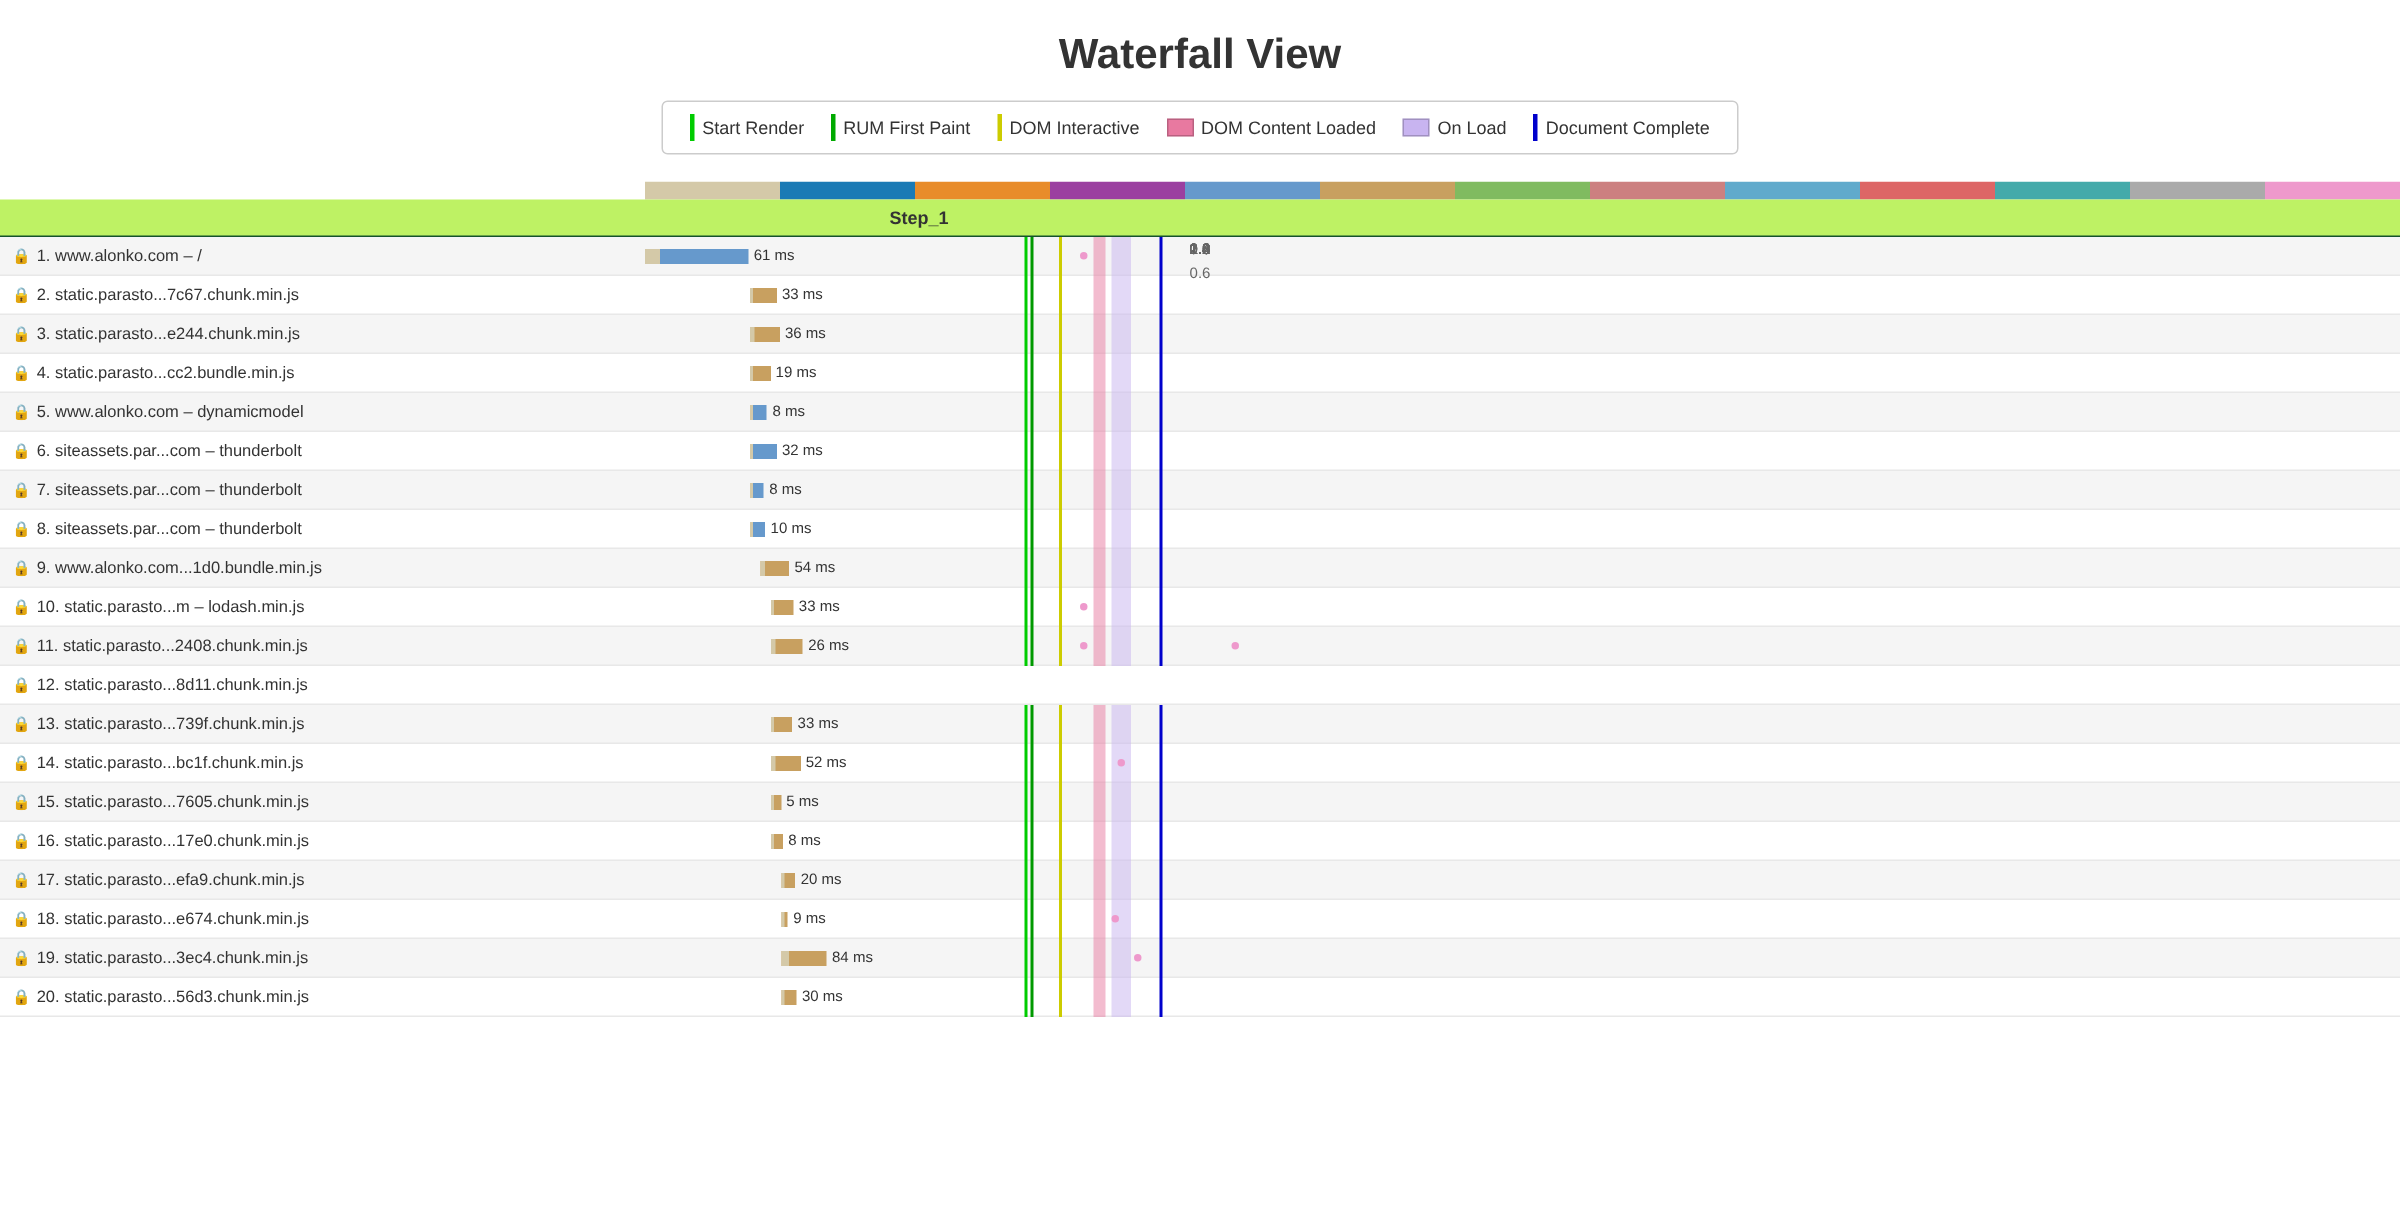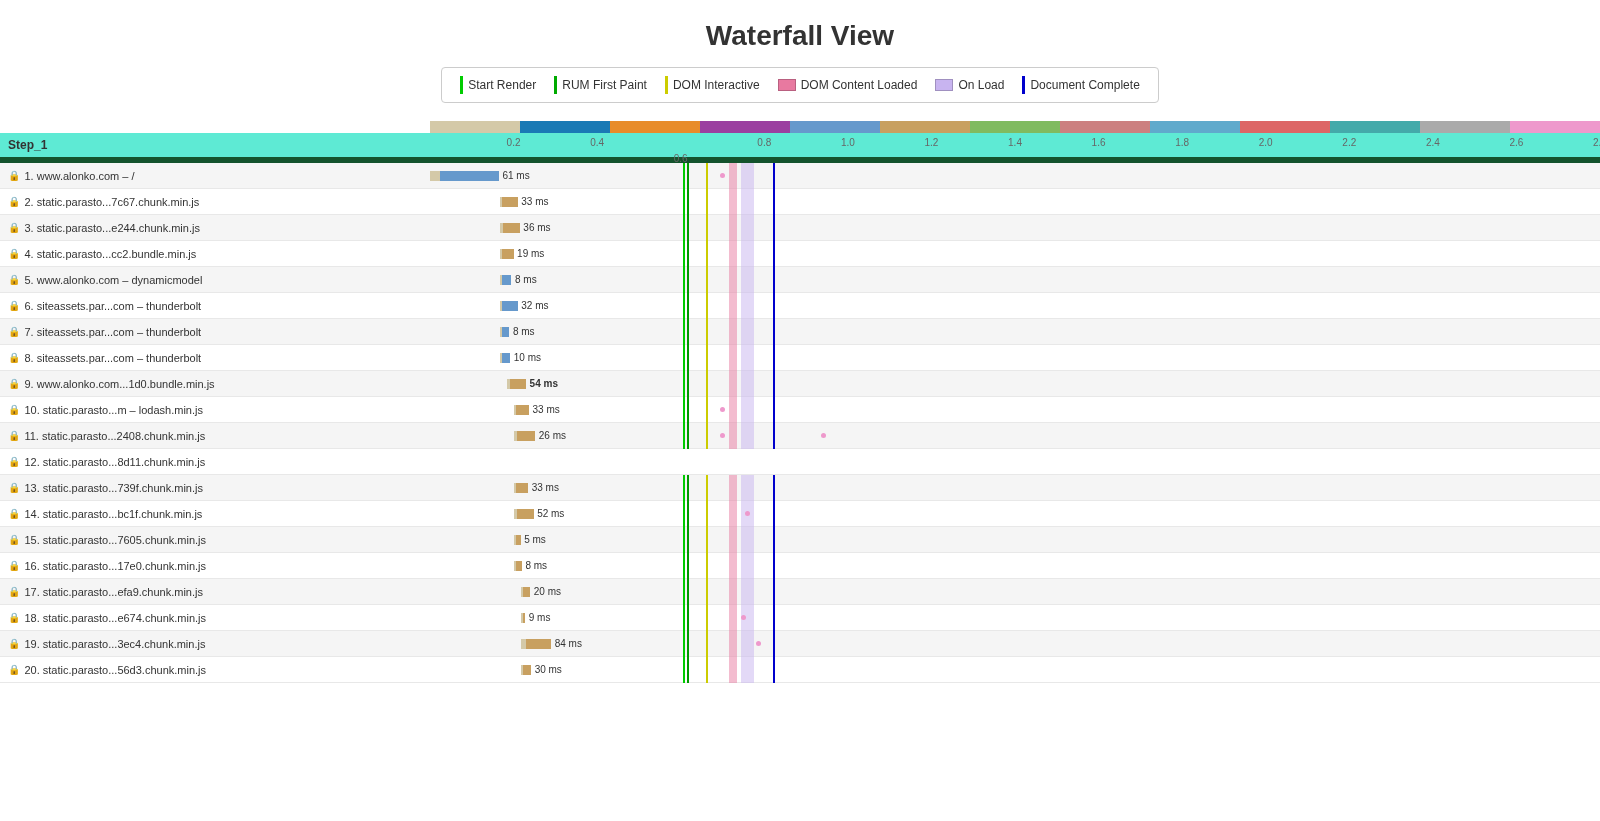--- a/index.html
+++ b/index.html
@@ -47,21 +47,21 @@
       min-width: 430px; width: 430px;
     }
     .color-bar-row .colors-row {
       display: flex; flex: 1;
     }
     .type-color-bar {
       flex: 1; height: 12px;
     }
 
     .timeline-header {
-      display: flex; align-items: center; border-bottom: 6px solid #14532d; background: #5eead4;
+      display: flex; align-items: center; border-bottom: 1px solid #14532d; background: #bef264; flex-direction: column;
     }
     .timeline-header .label-col {
       min-width: 430px; width: 430px; padding: 5px 8px; font-size: 12px; font-weight: bold; color: #333;
     }
     .timeline-scale {
       flex: 1; position: relative; height: 24px;
     }
     .scale-tick {
       position: absolute; font-size: 10px; color: #666; transform: translateX(-50%);
     }
@@ -317,21 +317,21 @@
         </div>
         <div class="waterfall-bar-area">
           <div style="position: absolute; top: 0px; bottom: 0px; left: 21.6071%; z-index: 5; width: 2px; background: rgb(0, 204, 0);"></div>
           <div style="position: absolute; top: 0px; bottom: 0px; left: 21.9643%; z-index: 5; width: 2px; background: rgb(0, 153, 0);"></div>
           <div style="position: absolute; top: 0px; bottom: 0px; left: 23.5714%; z-index: 5; width: 2px; background: rgb(204, 204, 0);"></div>
           <div style="position: absolute; top: 0px; bottom: 0px; left: 25.5357%; z-index: 5; width: 0.714286%; background: rgb(232, 121, 160); opacity: 0.5;"></div>
           <div style="position: absolute; top: 0px; bottom: 0px; left: 26.6071%; z-index: 5; width: 1.07143%; background: rgb(200, 180, 240); opacity: 0.5;"></div>
           <div style="position: absolute; top: 0px; bottom: 0px; left: 29.2857%; z-index: 5; width: 2px; background: rgb(0, 0, 204);"></div>
           <div class="bar-segment" style="left: 6.60714%; width: 1.60714%; background: rgb(200, 160, 96); height: 10px; top: 8px;"></div>
           <div class="bar-segment" style="left: 6.60714%; width: 0.241071%; background: rgb(212, 201, 168); height: 10px; top: 8px; z-index: 3;"></div>
-          <div class="bar-label" style="left: 8.51429%; font-weight: bold;">54 ms</div>
+          <div class="bar-label" style="left: 8.51429%;">54 ms</div>
         </div>
       </div>
       <div class="resource-row">
         <div class="resource-label">
           <span class="lock-icon">🔒</span>
           <span>10. static.parasto...m – lodash.min.js</span>
         </div>
         <div class="waterfall-bar-area">
           <div style="position: absolute; top: 0px; bottom: 0px; left: 21.6071%; z-index: 5; width: 2px; background: rgb(0, 204, 0);"></div>
           <div style="position: absolute; top: 0px; bottom: 0px; left: 21.9643%; z-index: 5; width: 2px; background: rgb(0, 153, 0);"></div>

